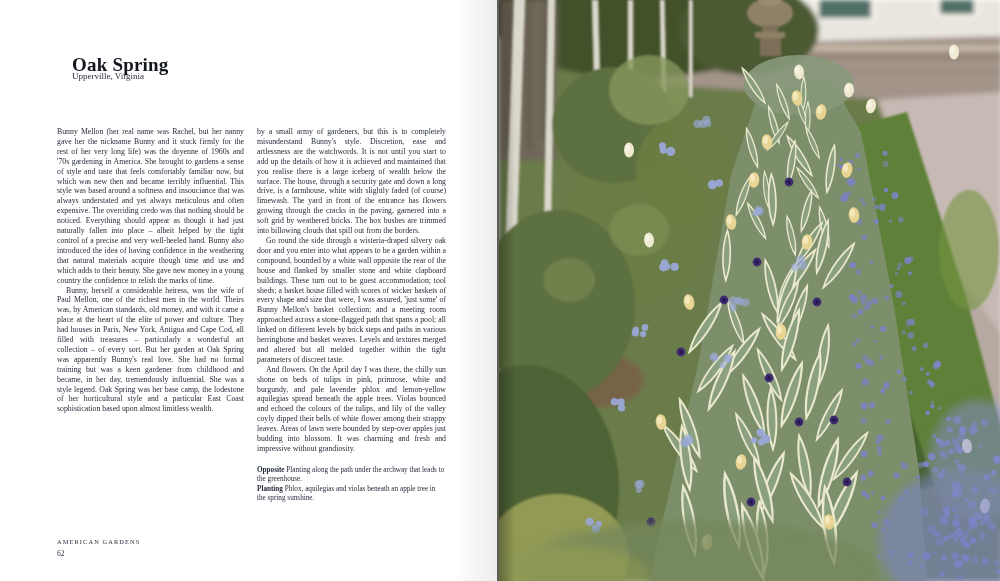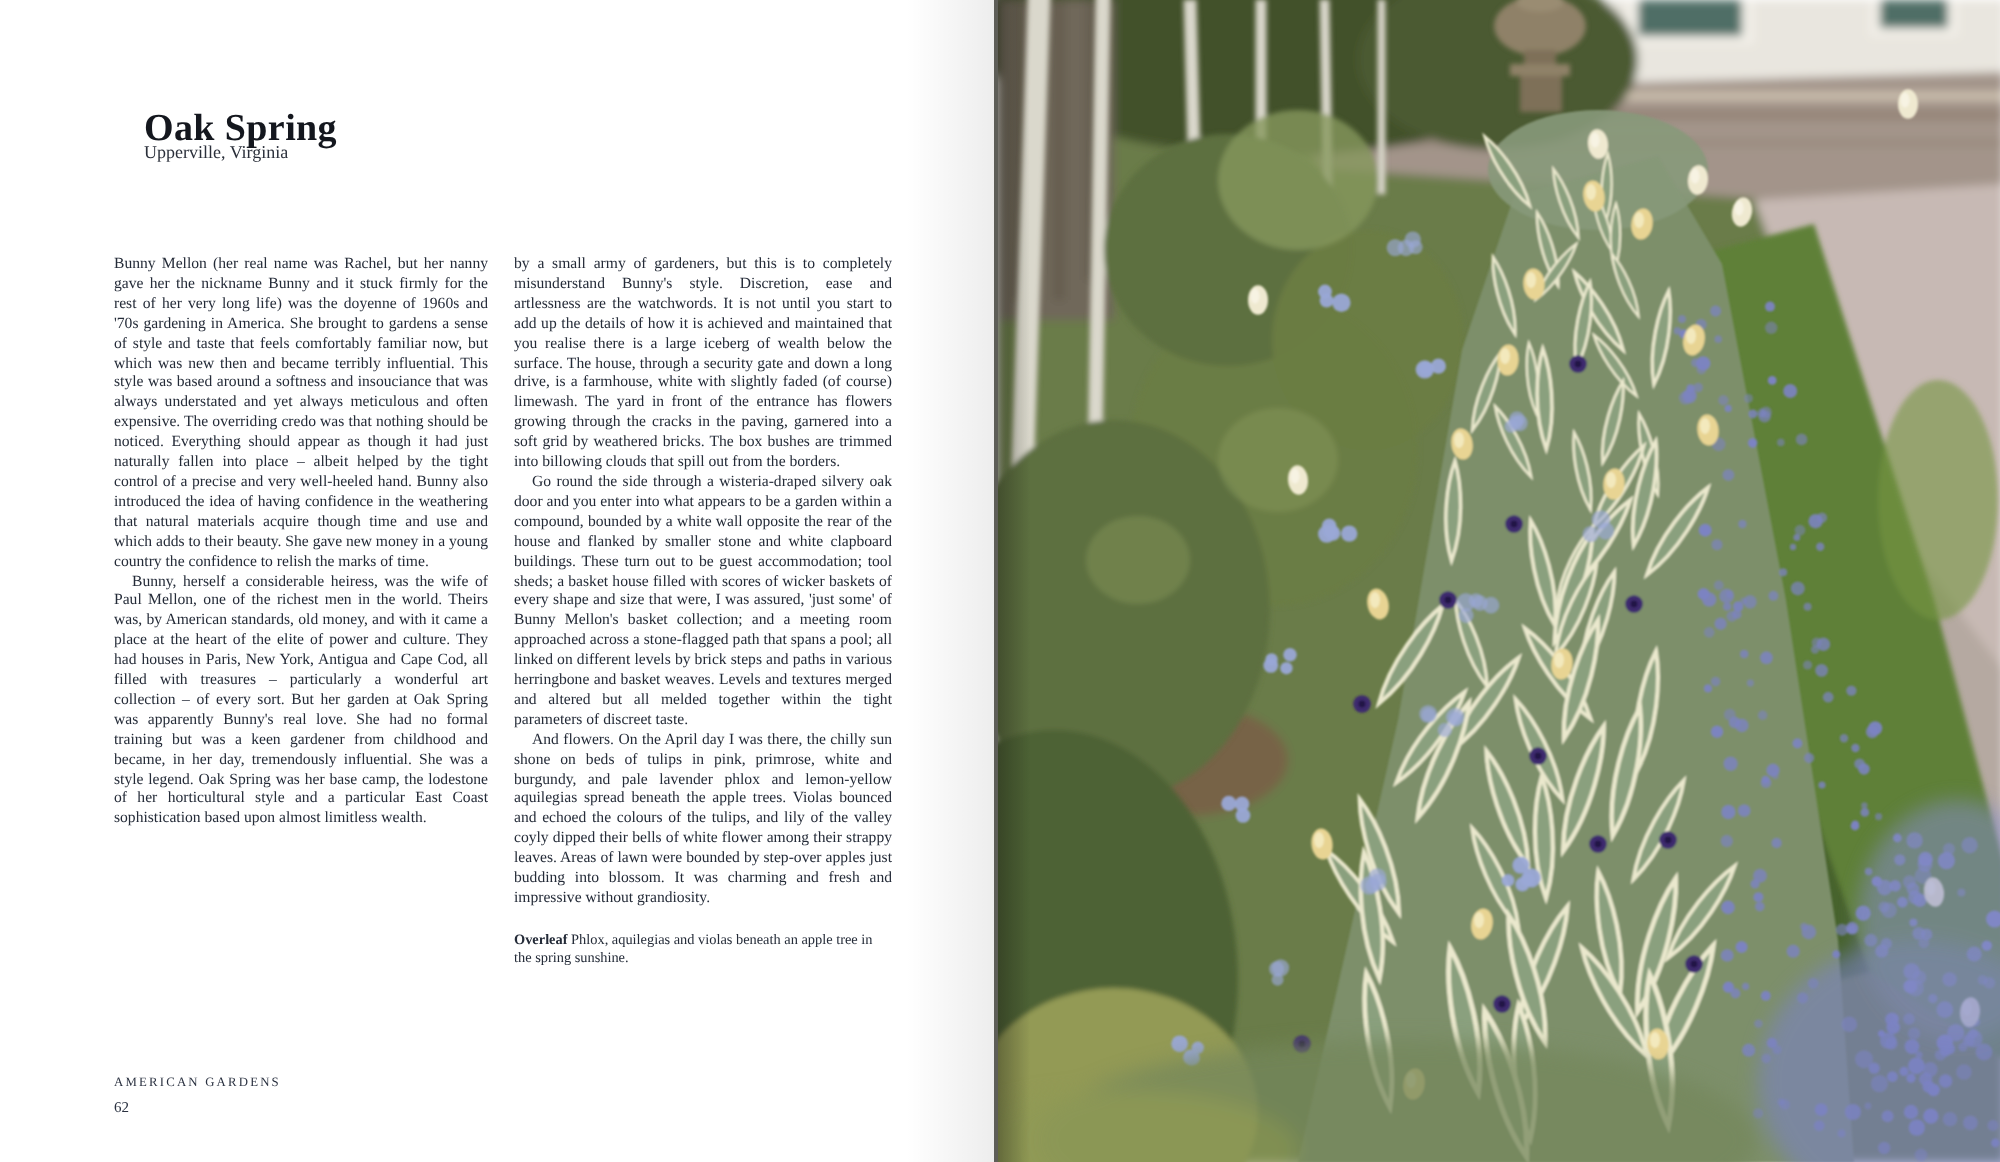--- a/index.html
+++ b/index.html
@@ -43,21 +43,22 @@
     <div class="col col1">
       <p class="para">Bunny Mellon (her real name was Rachel, but her nanny gave her the nickname Bunny and it stuck firmly for the rest of her very long life) was the doyenne of 1960s and '70s gardening in America. She brought to gardens a sense of style and taste that feels comfortably familiar now, but which was new then and became terribly influential. This style was based around a softness and insouciance that was always understated and yet always meticulous and often expensive. The overriding credo was that nothing should be noticed. Everything should appear as though it had just naturally fallen into place – albeit helped by the tight control of a precise and very well-heeled hand. Bunny also introduced the idea of having confidence in the weathering that natural materials acquire though time and use and which adds to their beauty. She gave new money in a young country the confidence to relish the marks of time.</p>
       <p class="para indent">Bunny, herself a considerable heiress, was the wife of Paul Mellon, one of the richest men in the world. Theirs was, by American standards, old money, and with it came a place at the heart of the elite of power and culture. They had houses in Paris, New York, Antigua and Cape Cod, all filled with treasures – particularly a wonderful art collection – of every sort. But her garden at Oak Spring was apparently Bunny's real love. She had no formal training but was a keen gardener from childhood and became, in her day, tremendously influential. She was a style legend. Oak Spring was her base camp, the lodestone of her horticultural style and a particular East Coast sophistication based upon almost limitless wealth.</p>
     </div>
 
     <div class="col col2">
       <p class="para">by a small army of gardeners, but this is to completely misunderstand Bunny's style. Discretion, ease and artlessness are the watchwords. It is not until you start to add up the details of how it is achieved and maintained that you realise there is a large iceberg of wealth below the surface. The house, through a security gate and down a long drive, is a farmhouse, white with slightly faded (of course) limewash. The yard in front of the entrance has flowers growing through the cracks in the paving, garnered into a soft grid by weathered bricks. The box bushes are trimmed into billowing clouds that spill out from the borders.</p>
       <p class="para indent">Go round the side through a wisteria-draped silvery oak door and you enter into what appears to be a garden within a compound, bounded by a white wall opposite the rear of the house and flanked by smaller stone and white clapboard buildings. These turn out to be guest accommodation; tool sheds; a basket house filled with scores of wicker baskets of every shape and size that were, I was assured, 'just some' of Bunny Mellon's basket collection; and a meeting room approached across a stone-flagged path that spans a pool; all linked on different levels by brick steps and paths in various herringbone and basket weaves. Levels and textures merged and altered but all melded together within the tight parameters of discreet taste.</p>
       <p class="para indent">And flowers. On the April day I was there, the chilly sun shone on beds of tulips in pink, primrose, white and burgundy, and pale lavender phlox and lemon-yellow aquilegias spread beneath the apple trees. Violas bounced and echoed the colours of the tulips, and lily of the valley coyly dipped their bells of white flower among their strappy leaves. Areas of lawn were bounded by step-over apples just budding into blossom. It was charming and fresh and impressive without grandiosity.</p>
       <div class="captions">
-        <p class="cap"><span class="cap-label">Overleaf</span> <span>Phlox, aquilegias and violas beneath an apple tree in the spring sunshine.</span></p>
+        <p class="cap"><span class="cap-label">Opposite</span> <span>Planting along the path under the archway that leads to the greenhouse.</span></p>
+        <p class="cap"><span class="cap-label">Planting</span> <span>Phlox, aquilegias and violas beneath an apple tree in the spring sunshine.</span></p>
       </div>
     </div>
 
     <div class="series">AMERICAN GARDENS</div>
     <div class="pagenum">62</div>
     <div class="spine-shade"></div>
   </section>
 
   <section class="page-right">
     <svg id="photo-svg" viewBox="0 0 503 581" width="503" height="581" role="img" aria-label="Spring border of variegated tulips, violas and blue phlox beside a gravel path, white archway posts and a white farmhouse with teal doors, stone urn finial on a gate pier">

